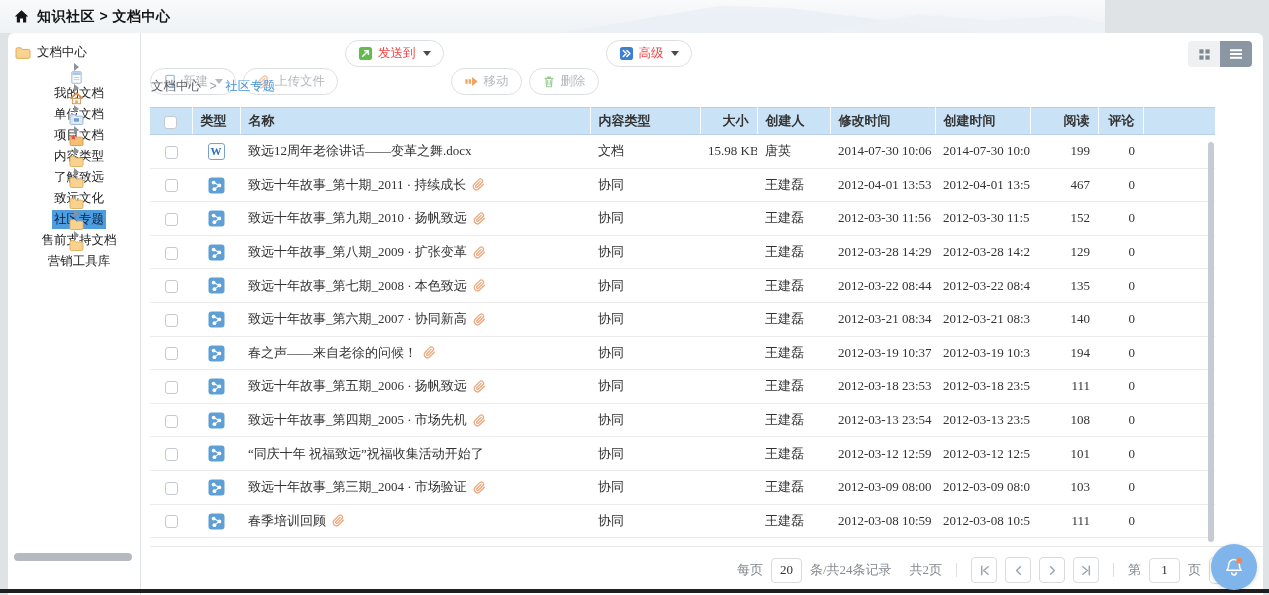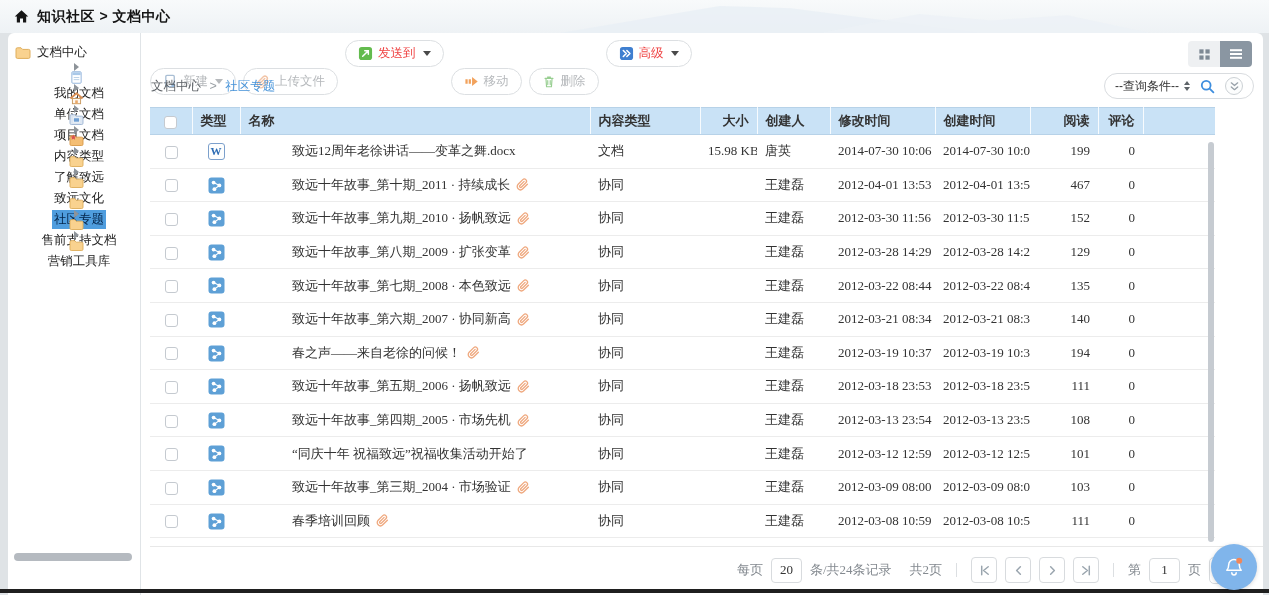--- a/index.html
+++ b/index.html
@@ -5,21 +5,21 @@
   * { box-sizing: border-box; margin: 0; padding: 0; }
   html,body { width:1269px; height:595px; }
   body {
     position: relative;
     background: #dfe3e6;
     font-family: "Liberation Sans", sans-serif;
     overflow: hidden;
   }
   
   .topbar {
-    position:absolute; top:0; left:0; width:1269px; height:33px;
+    position:absolute; top:0; left:0; width:1105px; height:33px;
     background: linear-gradient(#f8fafb, #eef2f5);
     overflow:hidden;
   }
   .mountain { position:absolute; background:#e9eff5; opacity:.8; }
   .m1 { left:560px; top:6px; width:420px; height:27px; clip-path: polygon(0 100%,38% 0,55% 8%,78% 55%,100% 100%); }
   .m2 { left:820px; top:12px; width:330px; height:21px; clip-path: polygon(0 100%,30% 10%,52% 40%,75% 15%,100% 100%); background:#ecf1f6; }
   .home-icon { position:absolute; left:14px; top:9px; }
   .topbar-title { position:absolute; left:37px; top:8px; font-size:14px; font-weight:bold; color:#141414; letter-spacing:.5px; }
 
   
@@ -98,21 +98,21 @@
     height:33.6px; border-bottom:1px solid #ececec;
     font-size:13px; color:#333; padding:0 8px; white-space:nowrap; overflow:hidden;
   }
   .doc-table .right { text-align:right;margin-left:18px; }
   .doc-table .c-cb, .doc-table .c-type { text-align:center; padding:0; }
   .cb {
     display:inline-block; width:13px; height:13px; border:1px solid #c5cad0;
     border-radius:3px; background:#fff; vertical-align:middle; cursor:pointer;
   }
   .name-wrap { display:flex; align-items:center; gap:6px; }
-  .doc-name { cursor:pointer;margin-left:44px; }
+  .doc-name { cursor:pointer; }
   .icon-word {
     display:inline-block; width:17px; height:17px; border:1px solid #7ca0cc; border-radius:3px;
     background:#fdfefe; color:#2e6db4; font-family:"Liberation Serif",serif; font-weight:bold;
     font-size:11px; line-height:15px; text-align:center; vertical-align:middle;
   }
   .icon-collab { vertical-align:middle; }
   .vscroll {
     position:absolute; left:1067px; top:109px; width:6px; height:400px;
     background:#c6cbd1; border-radius:3px;
   }
@@ -354,38 +354,20 @@
           </svg>
       </div>
     </div>
 
     <div class="breadcrumb">
       <span>文档中心</span>
       <span class="sep">&gt;</span>
       <span class="cur">社区专题</span>
     </div>
 
-    <div class="search-pill">
-      <div class="filter-select">
-        <span>--查询条件--</span>
-        <span class="updown">
-            <i class="u"></i>
-            <i class="d"></i>
-          </span>
-      </div>
-      <svg width="17" height="17" viewBox="0 0 17 17">
-        <circle cx="7.2" cy="7.2" r="4.4" fill="none" stroke="#3e8ede" stroke-width="1.8"></circle>
-          <path d="M10.6 10.6 L14.4 14.4" stroke="#3e8ede" stroke-width="1.8" stroke-linecap="round"></path>
-      </svg>
-      <span class="chev-circle">
-        <svg width="11" height="11" viewBox="0 0 12 12">
-            <path d="M2.5 2 L6 5 L9.5 2 M2.5 6.5 L6 9.5 L9.5 6.5" fill="none" stroke="#98a1a9" stroke-width="1.4" stroke-linecap="round" stroke-linejoin="round"></path>
-          </svg>
-      </span>
-    </div>
 
     <table class="doc-table">
       <colgroup>
         <col style="width:42px">
           <col style="width:48px">
           <col style="width:350px">
           <col style="width:110px">
         <col style="width:57px">
           <col style="width:73px">
           <col style="width:105px">

